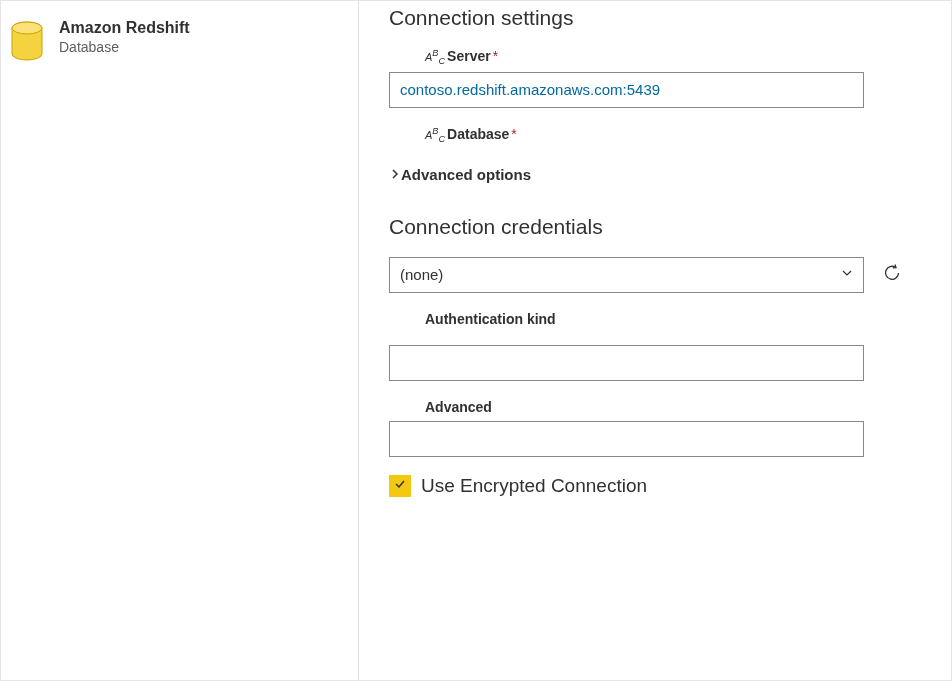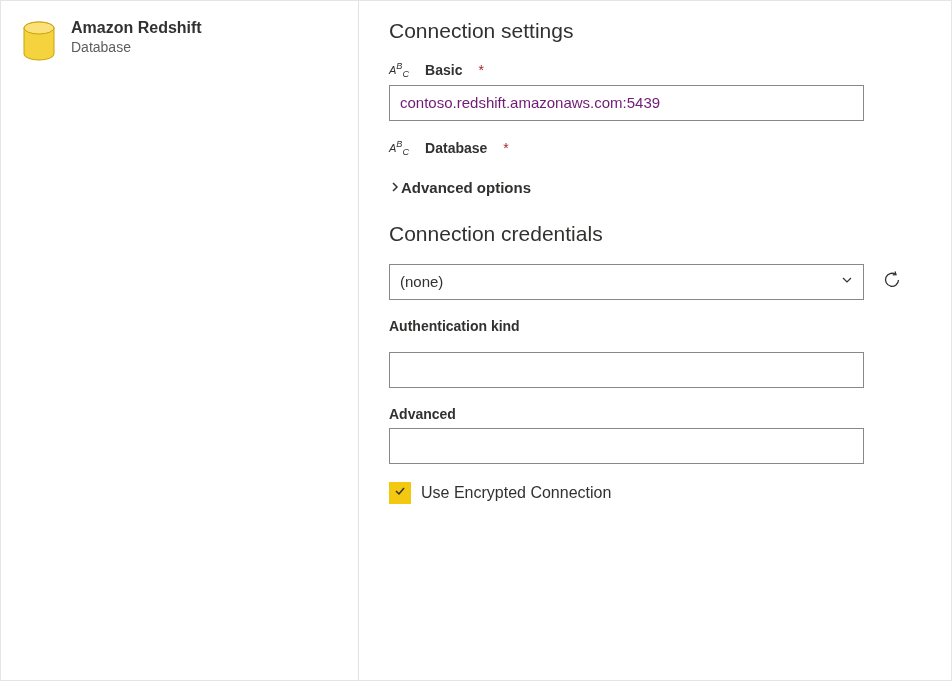--- a/index.html
+++ b/index.html
@@ -12,21 +12,21 @@
       overflow: hidden;
       border: 1px solid #e5e5e5;
     }
     .layout {
       display: flex;
       height: 100%;
     }
     .sidebar {
       width: 358px;
       border-right: 1px solid #e1e1e1;
-      padding: 18px 20px;
+      padding: 18px 8px;
     }
     .connector {
       display: flex;
       gap: 14px;
     }
     .connector-icon {
       width: 36px;
       height: 36px;
       flex-shrink: 0;
       margin-top: 2px;
@@ -36,65 +36,66 @@
       font-weight: 600;
       color: #323130;
     }
     .connector-subtitle {
       font-size: 14px;
       color: #605e5c;
       margin-top: 2px;
     }
     .main {
       flex: 1;
-      padding: 18px 35px 18px 30px;
+      padding: 5px 35px 18px 30px;
       overflow-y: auto;
     }
     .section-heading {
       font-size: 21px;
       font-weight: 400;
       color: #323130;
       margin-bottom: 18px;
     }
     .section-heading.cred {
-      margin-top: 22px;
+      margin-top: 28px;
       margin-bottom: 18px;
     }
     .field-group {
       margin-bottom: 18px;
     }
     .field-label {
       display: flex;
-      align-items: center;
-      gap: 14px;
+      align-items: flex-start;
+      gap: 0;
       font-size: 14px;
       font-weight: 600;
       color: #323130;
       margin-bottom: 6px;
+      margin-left: 36px;
     }
     .field-label .abc-icon {
       font-size: 11px;
       font-style: italic;
       font-weight: 400;
       color: #323130;
       margin-right: 2px;
       position: relative;
     }
     .field-label .required {
       color: #a4262c;
       font-weight: 400;
       margin-left: 2px;
     }
     .text-input {
       width: 475px;
       height: 36px;
       border: 1px solid #8a8886;
       padding: 0 10px;
       font-size: 15px;
-      color: #701a75;
+      color: #0369a1;
       font-family: inherit;
       background: #fff;
     }
     .select-wrap {
       position: relative;
       width: 475px;
     }
     .select-display {
       width: 100%;
       height: 36px;
@@ -148,21 +149,21 @@
     .checkbox {
       width: 22px;
       height: 22px;
       background: #f2c811;
       display: flex;
       align-items: center;
       justify-content: center;
       cursor: pointer;
     }
     .checkbox-label {
-      font-size: 16px;
+      font-size: 19px;
       color: #323130;
     }
   </style>
 </head>
 <body>
 
 <div class="layout">
   <aside class="sidebar">
     <div class="connector">
       <div class="connector-icon">
@@ -179,21 +180,21 @@
     </div>
   </aside>
 
   <main class="main">
 
     <h2 class="section-heading">Connection settings</h2>
 
     <div class="field-group">
       <div class="field-label">
         <span class="abc-icon">A<sup>B</sup><sub>C</sub></span>
-        <span>Basic</span>
+        <span>Server</span>
         <span class="required">*</span>
       </div>
       <input type="text" class="text-input" value="contoso.redshift.amazonaws.com:5439" style="">
     </div>
 
     <div class="field-group">
       <div class="field-label">
         <span class="abc-icon">A<sup>B</sup><sub>C</sub></span>
         <span>Database</span>
         <span class="required">*</span>

